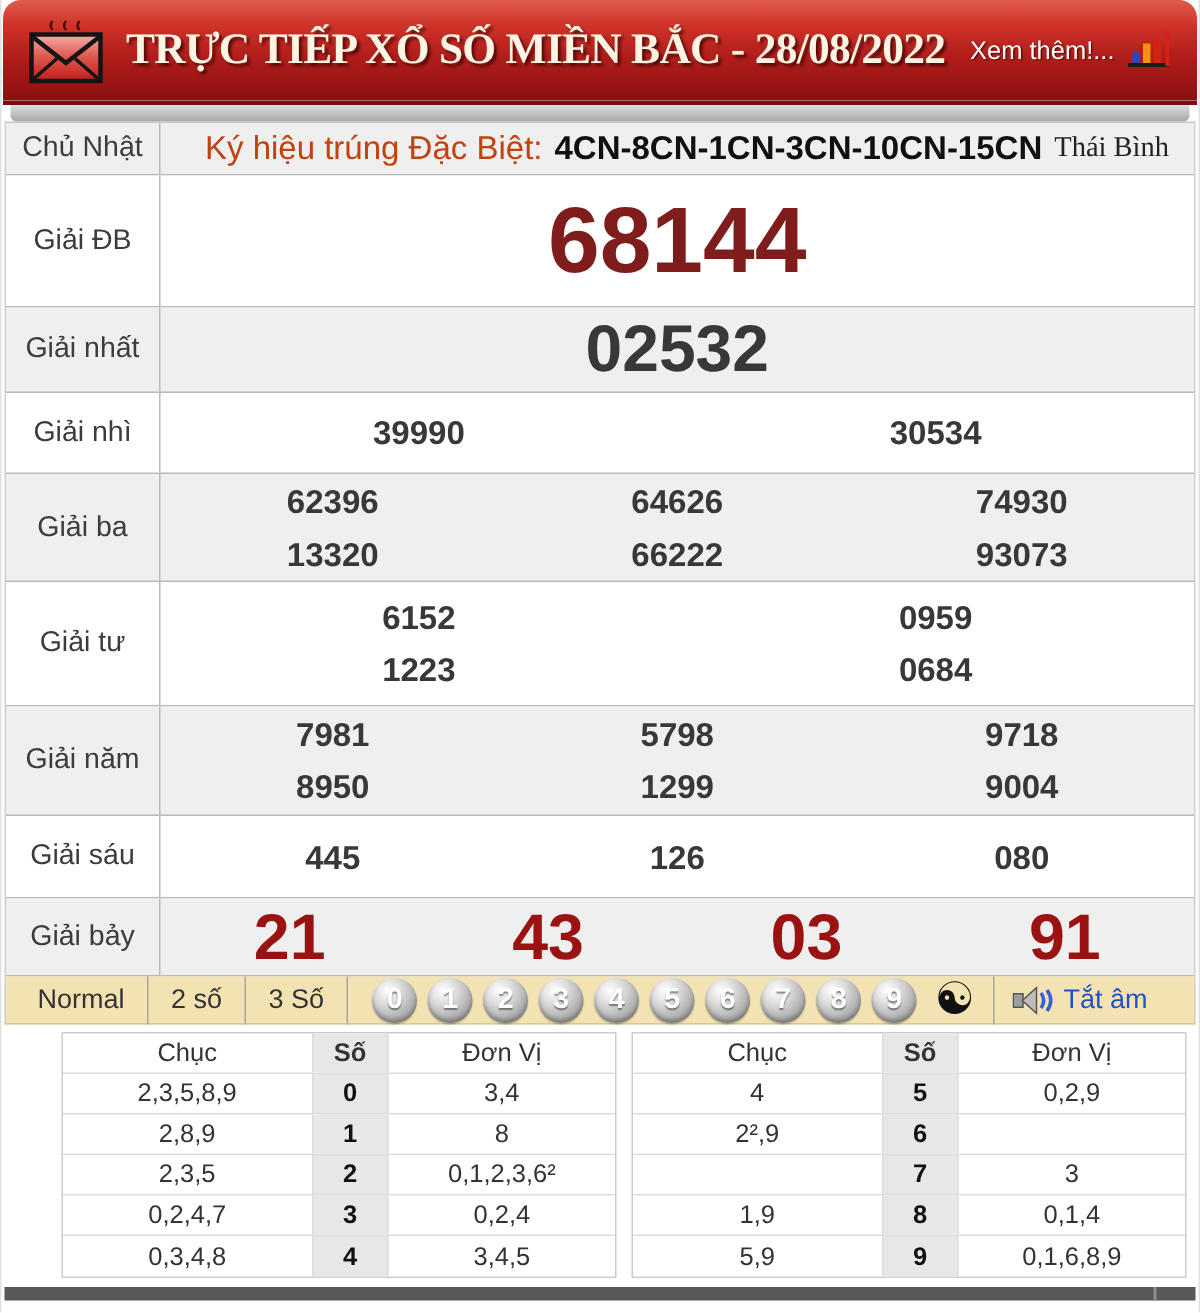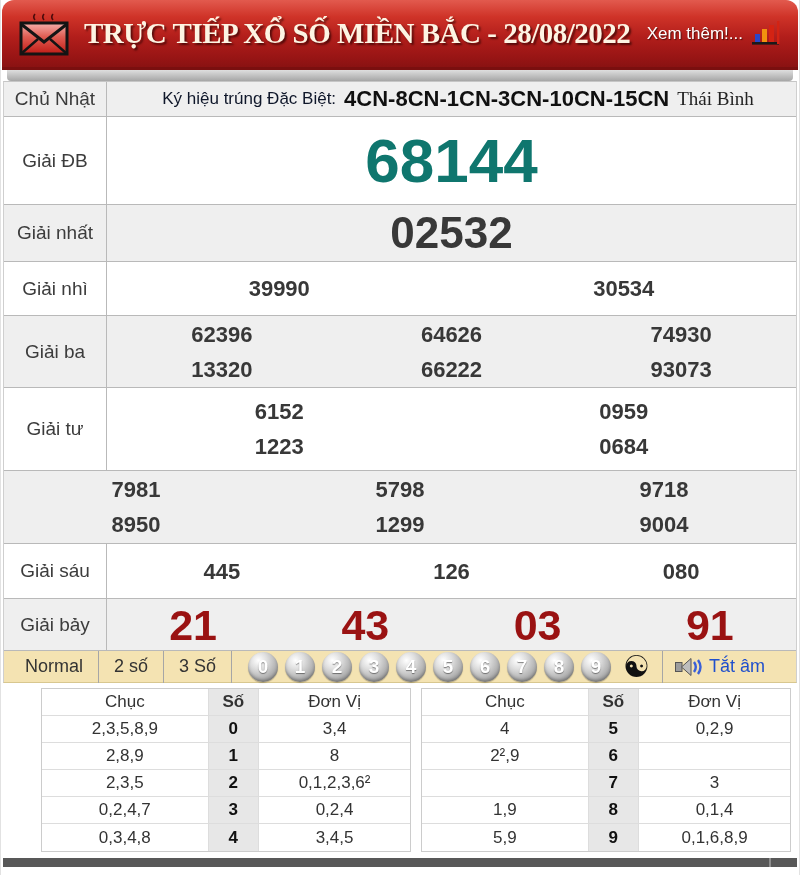--- a/index.html
+++ b/index.html
@@ -21,27 +21,27 @@
 
   
   .main-table { margin:0 2px; border-top:1px solid #c6c6c6; border-left:1px solid #cfcfcf; border-right:1px solid #cfcfcf; }
   .trow { display:flex; border-bottom:1px solid #b9b9b9; background:#fff; }
   .trow.alt { background:#efefef; }
   .label-cell { flex:0 0 103px; display:flex; align-items:center; justify-content:center;
                 font-size:19px; color:#3c3c3c; border-right:1px solid #b9b9b9; text-align:center; }
   .content-cell { flex:1; display:flex; flex-direction:column; justify-content:center; }
   .num-line { display:flex; }
   .num-cell { flex:1; text-align:center; font-weight:bold; color:#383838; font-size:22px; line-height:35px; }
-  .row-special .num-cell { font-size:62px; line-height:78px; color:#0f766e; }
+  .row-special .num-cell { font-size:62px; line-height:78px; color:#7f1d1d; }
   .row-first .num-cell { font-size:44px; line-height:52px;text-align:center; }
   .row-seventh .num-cell { font-size:43px; line-height:50px; color:#9a1212; }
 
   .info-row { min-height:35px; background:#efefef; }
   .info-content { flex-direction:row; align-items:center; gap:8px; padding-left:13px; }
-  .sign-prefix { font-size:17px; color:#0f172a; }
+  .sign-prefix { font-size:22px; color:#c2410c; }
   .sign-codes { font-size:22px; font-weight:bold; color:#101010; }
   .province { font-family:"Liberation Serif", serif; font-size:19px; color:#222; }
 
   
   .controls { height:32px; margin:0 2px; background:#f4e3b2; border-left:1px solid #cfcfcf; border-right:1px solid #cfcfcf;
               border-bottom:1px solid #d9c econ; border-bottom:1px solid #d8c78f;
               display:flex; align-items:center; padding:0 6px; }
   .mode-group { display:flex; align-items:center; height:100%; }
   .mode { font-size:18px; color:#333; padding:0 15px; height:32px; display:flex; align-items:center;
           border-right:1px solid #a6a6a6; cursor:pointer; white-space:nowrap; }
@@ -161,20 +161,21 @@
             <div class="num-cell">6152</div>
             <div class="num-cell">0959</div>
           </div>
           <div class="num-line">
             <div class="num-cell">1223</div>
             <div class="num-cell">0684</div>
           </div>
         </div>
       </div>
       <div class="trow row-normal alt" style="min-height: 73px;">
+        <div class="label-cell">Giải năm</div>
         <div class="content-cell">
           <div class="num-line">
             <div class="num-cell">7981</div>
             <div class="num-cell">5798</div>
             <div class="num-cell">9718</div>
           </div>
           <div class="num-line">
             <div class="num-cell">8950</div>
             <div class="num-cell">1299</div>
             <div class="num-cell">9004</div>

